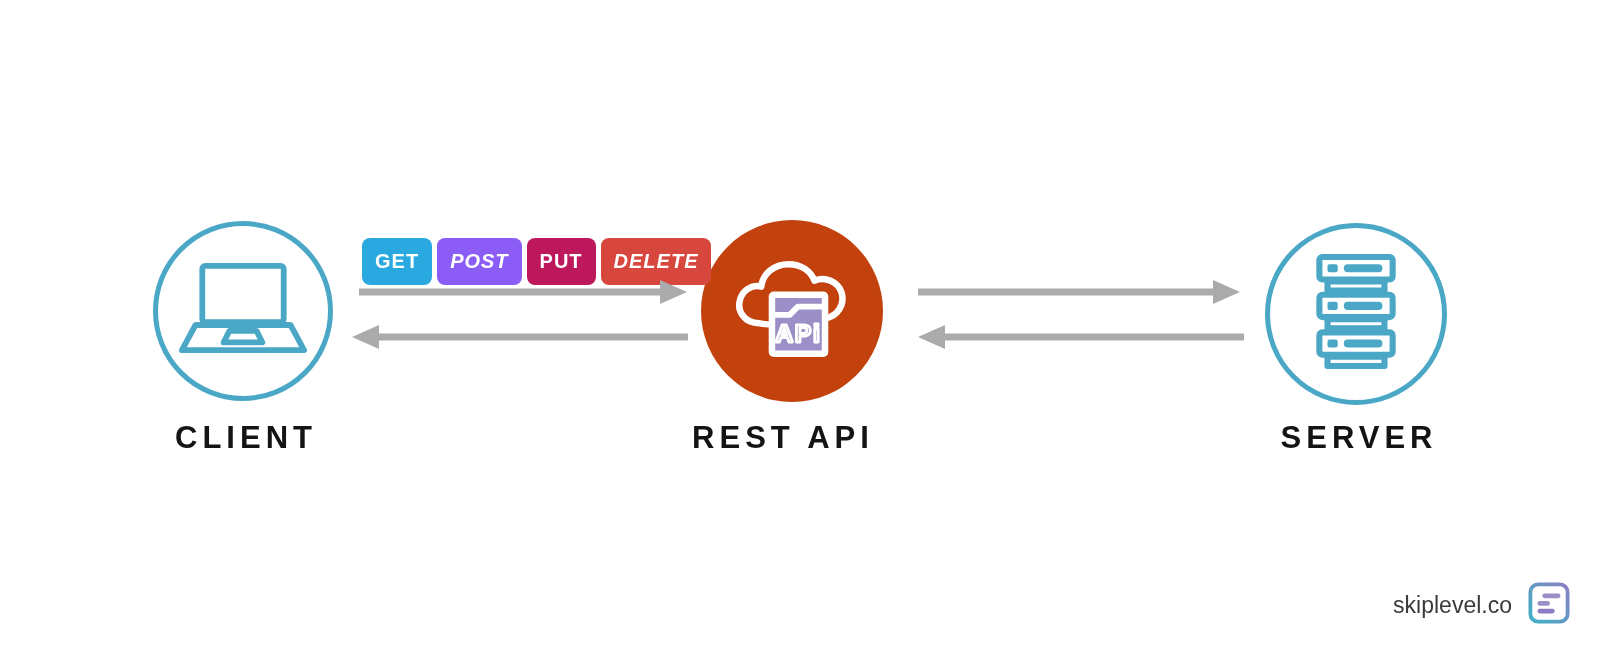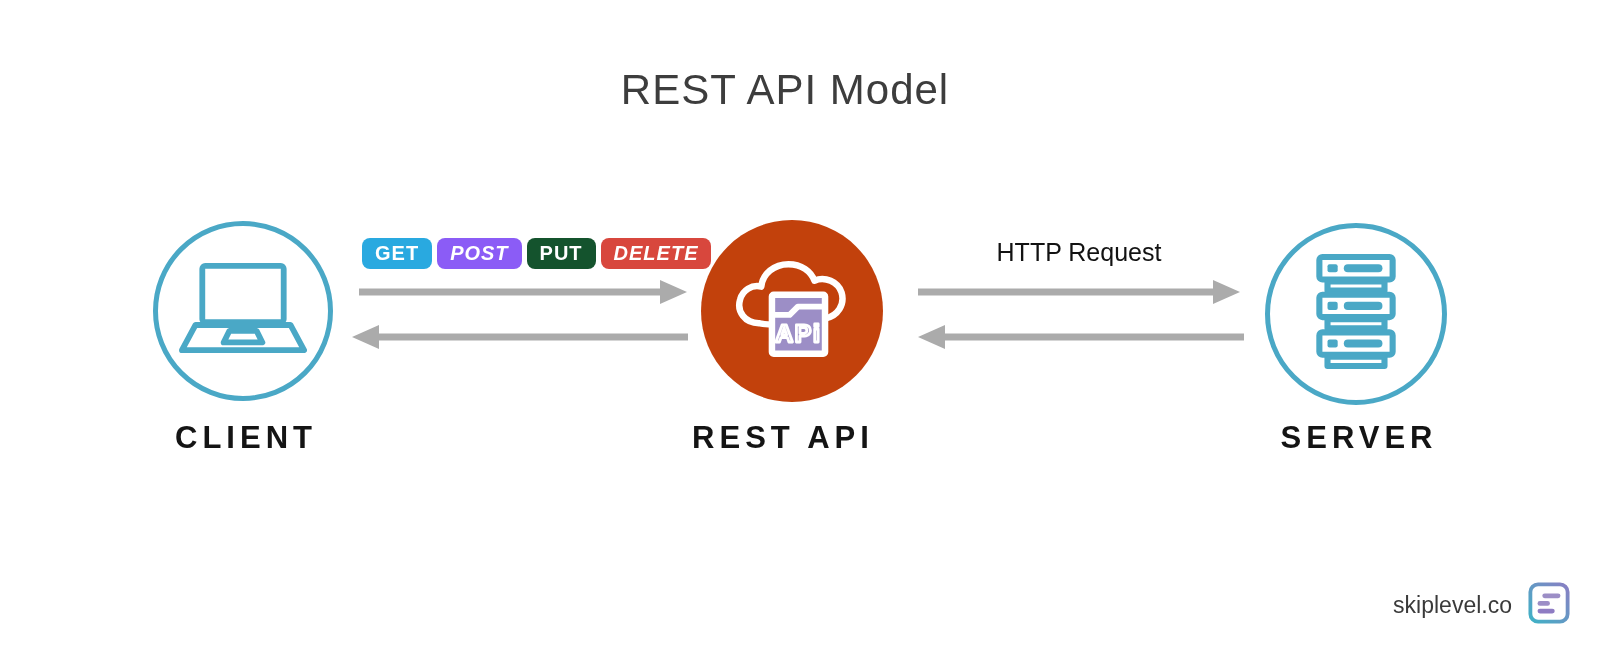--- a/index.html
+++ b/index.html
@@ -54,34 +54,34 @@
   .server-label { left: 1359px; }
 
   
   .badges {
     position: absolute;
     left: 362px; top: 238px;
     display: flex;
     gap: 5px;
   }
   .badge {
-    height: 31px;
+    height: 47px;
     padding: 0 13px;
     border-radius: 8px;
     color: #ffffff;
     font-size: 20px;
     font-weight: 700;
     letter-spacing: 1px;
     display: flex;
     align-items: center;
     justify-content: center;
   }
   .m-get    { background: #29a9e0; }
   .m-post   { background: #8b5cf6; font-style: italic; }
-  .m-put    { background: #14532d; text-align: right; }
+  .m-put    { background: #be185d; text-align: right; }
   .m-delete { background: #d8473d; font-style: italic; }
 
   
   .arrow { position: absolute; }
 
   
   .flow-label {
     position: absolute;
     transform: translateX(-50%);
     font-size: 25px;
@@ -103,21 +103,20 @@
   .brand-text {
     font-size: 23px;
     color: #3a3a3a;
   }
 </style>
 </head>
 <body>
 
 <div class="canvas">
 
-  <div class="title">REST API Model</div>
 
   <div class="node-circle ring client-circle">
     <span>
       <svg width="136" height="94" viewBox="0 0 140 97" fill="none" stroke="#4aa8c6" stroke-width="6" stroke-linejoin="round" stroke-linecap="round">
         <rect x="28" y="4" width="84" height="58" rx="3"></rect>
         <path d="M21,65 L119,65 L133,91 L7,91 Z"></path>
         <path d="M56,71 L84,71 L90,83 L50,83 Z"></path>
       </svg>
     </span>
   </div>
@@ -173,21 +172,20 @@
 
   <svg class="arrow" style="left:916px; top:278px;" width="326" height="28">
     <rect x="2" y="10.5" width="297" height="7" fill="#ababab"></rect>
     <polygon points="297,2 324,14 297,26" fill="#ababab"></polygon>
   </svg>
   <svg class="arrow" style="left:916px; top:323px;" width="328" height="28">
     <polygon points="29,2 2,14 29,26" fill="#ababab"></polygon>
     <rect x="26" y="10.5" width="302" height="7" fill="#ababab"></rect>
   </svg>
 
-  <div class="flow-label request-label">HTTP Request</div>
 
   <div class="footer">
     <span class="brand-text">skiplevel.co</span>
     <span>
       <svg width="42" height="42" viewBox="0 0 44 44" fill="none">
         <defs>
           <linearGradient id="logoGrad" x1="0" y1="44" x2="44" y2="0" gradientUnits="userSpaceOnUse">
             <stop offset="0" stop-color="#3ab5c6"></stop>
             <stop offset="1" stop-color="#8e7cc3"></stop>
           </linearGradient>

